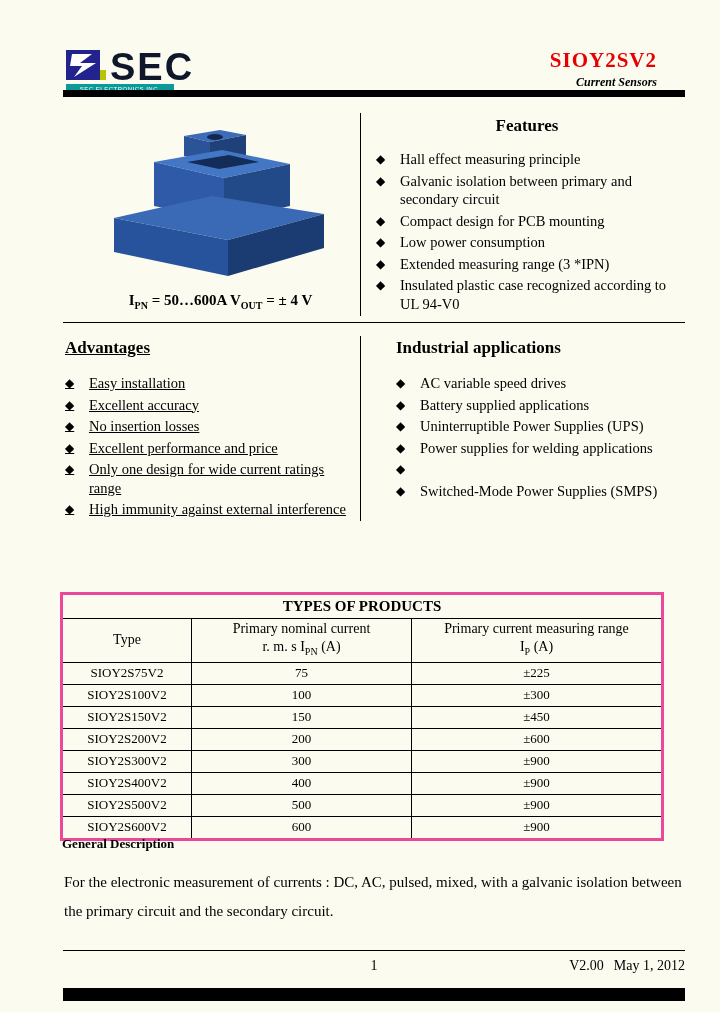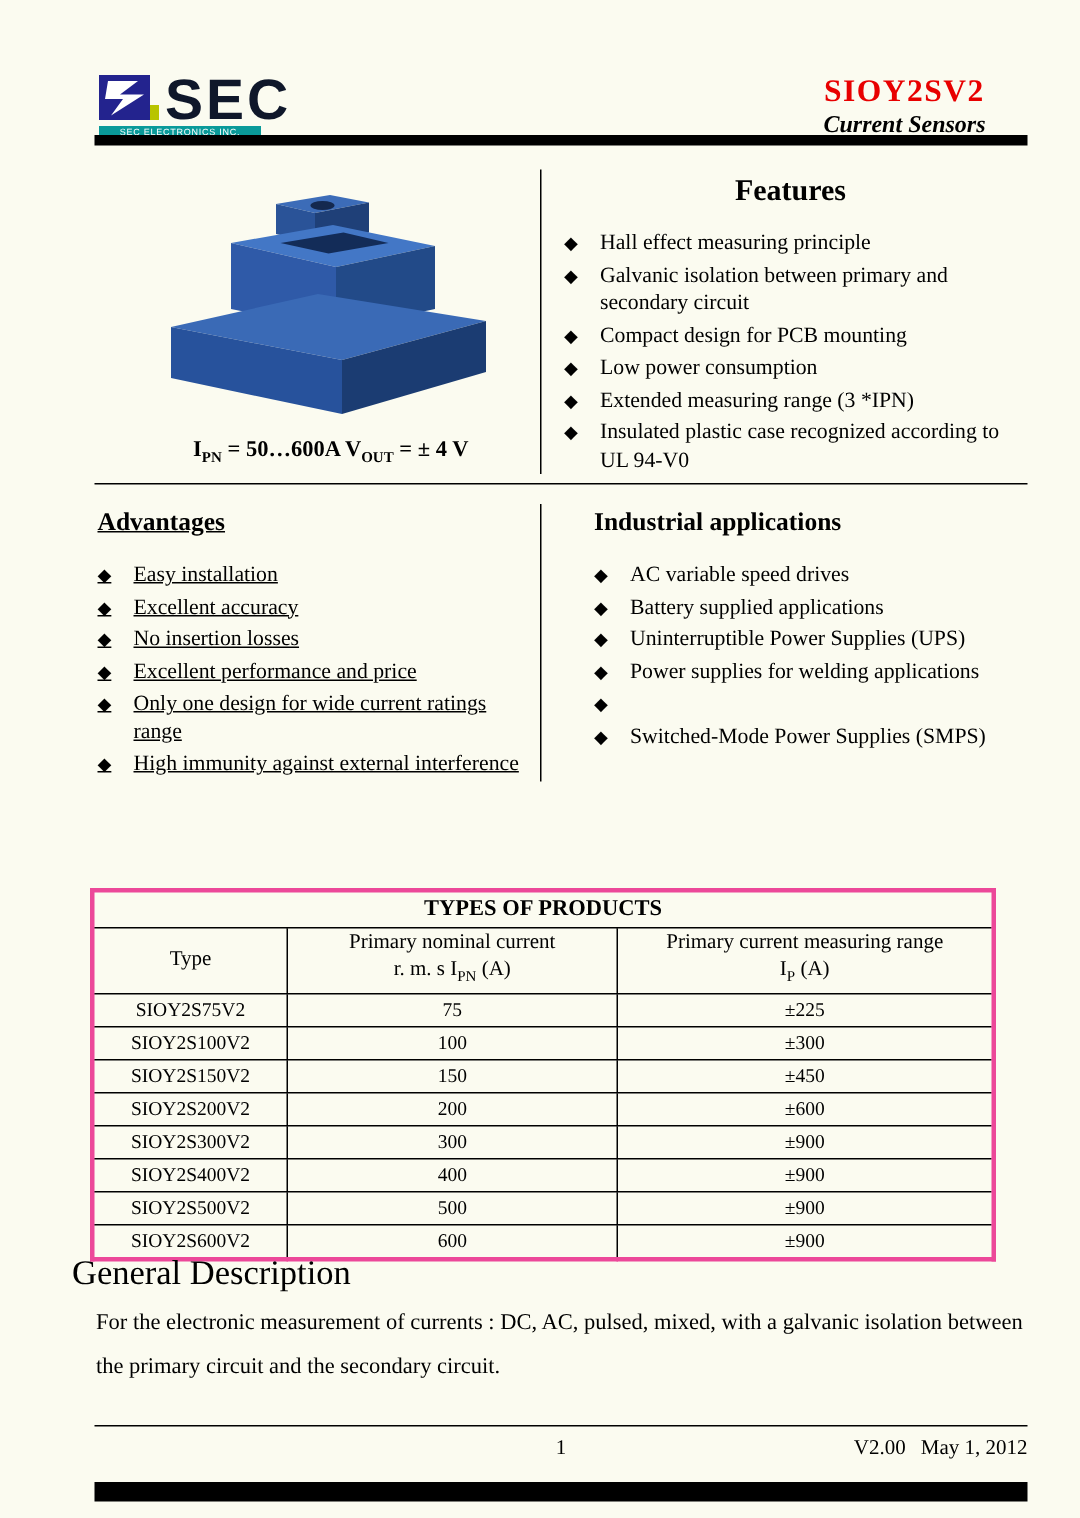--- a/index.html
+++ b/index.html
@@ -7,52 +7,52 @@
   .page{position:relative;width:720px;height:1012px;overflow:hidden;}
 
   
   .logo{position:absolute;left:66px;top:50px;width:150px;}
   .logo-top{display:flex;align-items:flex-end;gap:4px;}
   .logo-mark{width:40px;height:32px;}
   .logo-sec{font-family:"Liberation Sans",sans-serif;font-weight:bold;font-size:38px;line-height:30px;color:#0f172a;letter-spacing:2px;}
   .logo-bar{margin-top:2px;width:108px;height:9px;background:#0a9a9a;display:flex;align-items:center;justify-content:center;}
   .logo-bar span{font-family:"Liberation Sans",sans-serif;font-size:6px;color:#ffffff;letter-spacing:.5px;white-space:nowrap;}
   .header-right{position:absolute;right:63px;top:48px;text-align:right;}
-  .product-id{color:#e80000;font-weight:bold;font-size:21px;letter-spacing:1px;text-align:center;}
-  .subtitle{font-weight:bold;font-style:italic;font-size:16px;margin-top:2px;}
+  .product-id{color:#e80000;font-weight:bold;font-size:21px;letter-spacing:1px;}
+  .subtitle{font-weight:bold;font-style:italic;font-size:12px;margin-top:2px;}
   .header-rule{position:absolute;left:63px;top:90px;width:622px;height:7px;background:#000;}
 
   
   .sensor{position:absolute;left:92px;top:120px;width:250px;height:165px;}
   .caption{position:absolute;left:78px;top:292px;width:285px;text-align:center;font-weight:bold;font-size:15px;}
   sub{font-size:10px;}
   .vdiv{position:absolute;width:1px;background:#000;}
   #vdiv1{left:360px;top:113px;height:203px;}
   #vdiv2{left:360px;top:336px;height:185px;}
   .features{position:absolute;left:376px;top:116px;width:302px;}
-  .sec-title-c{font-size:20px;font-weight:bold;text-align:center;margin:0 0 14px 0;}
+  .sec-title-c{font-size:17px;font-weight:bold;text-align:center;margin:0 0 14px 0;}
   .sec-title-l{font-size:17px;font-weight:bold;margin:0 0 16px 0;}
   .blist{display:flex;flex-direction:column;gap:3px;}
   .li{display:flex;align-items:flex-start;font-size:14.5px;line-height:18.5px;}
   .blt{width:14px;flex:0 0 14px;margin-right:10px;font-size:12px;line-height:18.5px;}
   .hrule{position:absolute;left:63px;top:322px;width:622px;height:1px;background:#000;}
 
   .advantages{position:absolute;left:65px;top:338px;width:292px;text-decoration:underline;}
   .applications{position:absolute;left:396px;top:338px;width:286px;}
 
   
   table.types{position:absolute;left:60px;top:592px;width:601px;border-collapse:collapse;border:3px solid #ec4899;table-layout:fixed;}
   table.types td,table.types th{border:1px solid #000;text-align:center;vertical-align:middle;padding:1px 4px;}
   .tbl-title{font-size:15px;font-weight:bold;height:21px;}
   .tbl-head{font-size:14px;font-weight:normal;height:42px;line-height:18px;}
   .tbl-row td{font-size:13px;height:19px;}
   col.c1{width:130px;} col.c2{width:220px;} col.c3{width:251px;}
 
   
-  .gd-title{position:absolute;left:48px;top:836px;font-size:23px;font-weight:normal;}
+  .gd-title{position:absolute;left:62px;top:836px;font-size:13px;font-weight:bold;}
   .gd-text{position:absolute;left:64px;top:868px;width:624px;font-size:15px;line-height:29px;}
 
   
   .footer-rule{position:absolute;left:63px;top:950px;width:622px;height:1px;background:#000;}
   .footer-page{position:absolute;left:63px;top:958px;width:622px;text-align:center;font-size:14px;}
   .footer-ver{position:absolute;right:35px;top:958px;font-size:14px;}
   .footer-ver span{margin-left:10px;}
   .bottom-bar{position:absolute;left:63px;top:988px;width:622px;height:13px;background:#000;}
 </style>
 </head>

